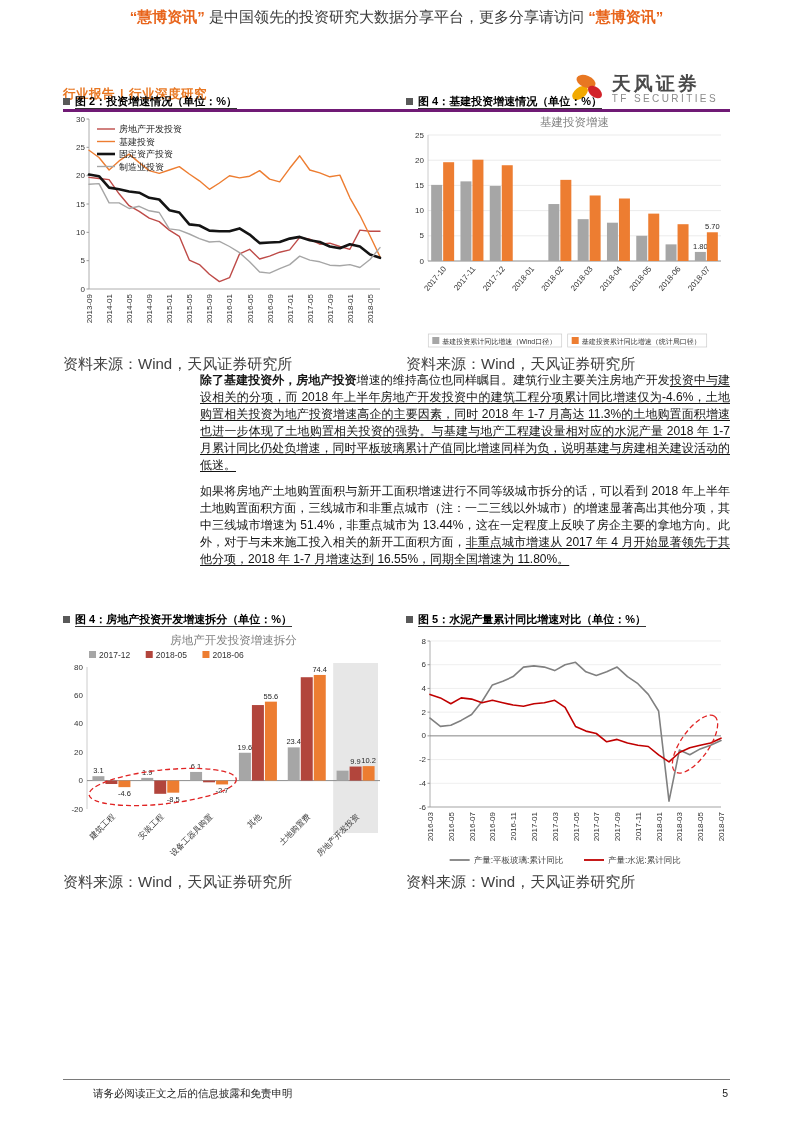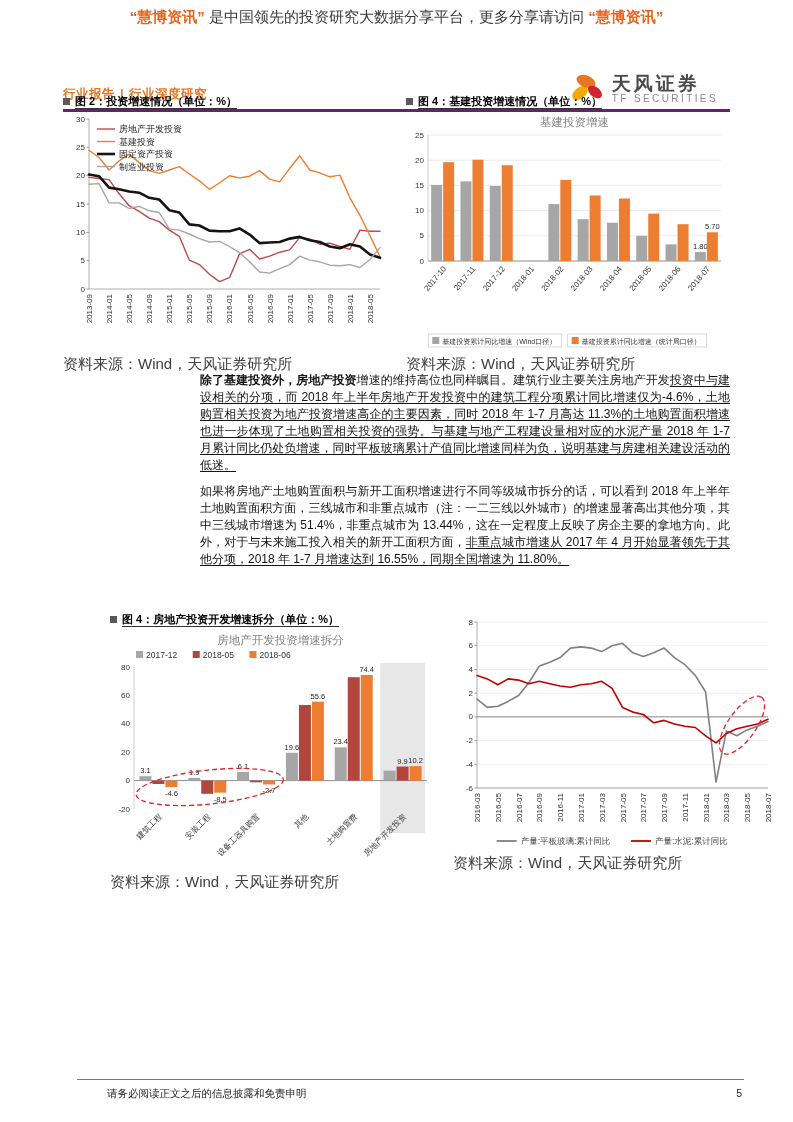--- a/index.html
+++ b/index.html
@@ -12,32 +12,32 @@
   .promo2 .hand{font-size:13px;margin:0 3px;}
   .promo2 a{color:#1a1a1a;text-decoration:none;cursor:pointer;}
   .headrow{position:absolute;top:36px;left:63px;width:667px;height:36px;border-bottom:3px solid #701a75;margin-top:40px;}
   .headrow .lefttext{position:absolute;left:0;bottom:6px;font-size:12.5px;font-weight:bold;color:#E87722;letter-spacing:.5px;}
   .headrow .divider{margin:0 5px;}
   .logo{position:absolute;right:12px;bottom:3px;display:flex;align-items:center;gap:7px;}
   .logo-text .cn{font-size:19px;font-weight:bold;color:#4A4A4A;letter-spacing:3px;line-height:1.05;}
   .logo-text .en{font-size:10px;color:#8A8A8A;letter-spacing:2.4px;}
   .figrow{position:absolute;left:63px;width:667px;display:flex;gap:20px;}
   .row1{top:94px;}
-  .row2{top:612px;margin-left:47px;}
+  .row2{top:612px;}
   .figpanel{width:323px;}
   .figcap{font-size:11px;font-weight:bold;color:#000;margin-bottom:4px;white-space:nowrap;}
   .figcap .bullet{display:inline-block;width:7px;height:7px;background:#595959;margin-right:5px;}
   .figcap .captext{border-bottom:1px solid #333;padding-bottom:1px;}
   .figsrc{font-size:15px;color:#404040;margin-top:2px;}
   .bodytext{position:absolute;top:372px;left:200px;width:530px;font-size:12px;line-height:17px;
             color:#141414;text-align:justify;}
   .bodytext p{margin-bottom:9px;}
   .bodytext .b{font-weight:bold;}
   .bodytext .u{text-decoration:underline;text-underline-offset:2px;}
-  .footer{position:absolute;top:1079px;left:77px;width:667px;height:30px;border-top:1px solid #7a7a7a;}
+  .footer{position:absolute;top:1079px;left:63px;width:667px;height:30px;border-top:1px solid #7a7a7a;}
   .footer .disc{position:absolute;left:30px;top:7px;font-size:10.5px;color:#222;}
   .footer .pageno{position:absolute;right:2px;top:7px;font-size:10.5px;color:#222;}
   .chartbox{width:323px;height:240px;}
   svg{display:block;}
   svg text{font-family:"Liberation Sans","DejaVu Sans",sans-serif;}
 </style>
 </head>
 <body>
 
 <div class="page">
@@ -243,20 +243,23 @@
             <rect x="82.72500000000001" y="20" width="7" height="7" fill="#B2453C"></rect>
             <text x="92.72500000000001" y="26.5" font-size="8.5" fill="#333">2018-05</text>
             <rect x="139.45000000000002" y="20" width="7" height="7" fill="#ED7D31"></rect>
             <text x="149.45000000000002" y="26.5" font-size="8.5" fill="#333">2018-06</text>
             <ellipse cx="99.69166666666668" cy="155.99" rx="74" ry="17" fill="none" stroke="#E02424" stroke-width="1.3" stroke-dasharray="5 3" transform="rotate(-6 99.69166666666668 155.99)"></ellipse>
           </svg>
         </div>
       <div class="figsrc">资料来源：Wind，天风证券研究所</div>
     </div>
     <div class="figpanel">
+      <div class="figcap">
+        <span class="bullet"></span><span class="captext">图 5：水泥产量累计同比增速对比（单位：%）</span>
+      </div>
       <div class="chartbox">
           <svg width="323" height="240" viewBox="0 0 323 240">
             <line x1="24" y1="176" x2="315" y2="176" stroke="#E6E6E6" stroke-width="0.7"></line>
             <line x1="21.5" y1="176" x2="24" y2="176" stroke="#808080" stroke-width="0.8"></line>
             <text x="20" y="178.6" text-anchor="end" font-size="8" fill="#333">-6</text>
             <line x1="24" y1="152.2857142857143" x2="315" y2="152.2857142857143" stroke="#E6E6E6" stroke-width="0.7"></line>
             <line x1="21.5" y1="152.2857142857143" x2="24" y2="152.2857142857143" stroke="#808080" stroke-width="0.8"></line>
             <text x="20" y="154.8857142857143" text-anchor="end" font-size="8" fill="#333">-4</text>
             <line x1="24" y1="128.57142857142856" x2="315" y2="128.57142857142856" stroke="#E6E6E6" stroke-width="0.7"></line>
             <line x1="21.5" y1="128.57142857142856" x2="24" y2="128.57142857142856" stroke="#808080" stroke-width="0.8"></line>

